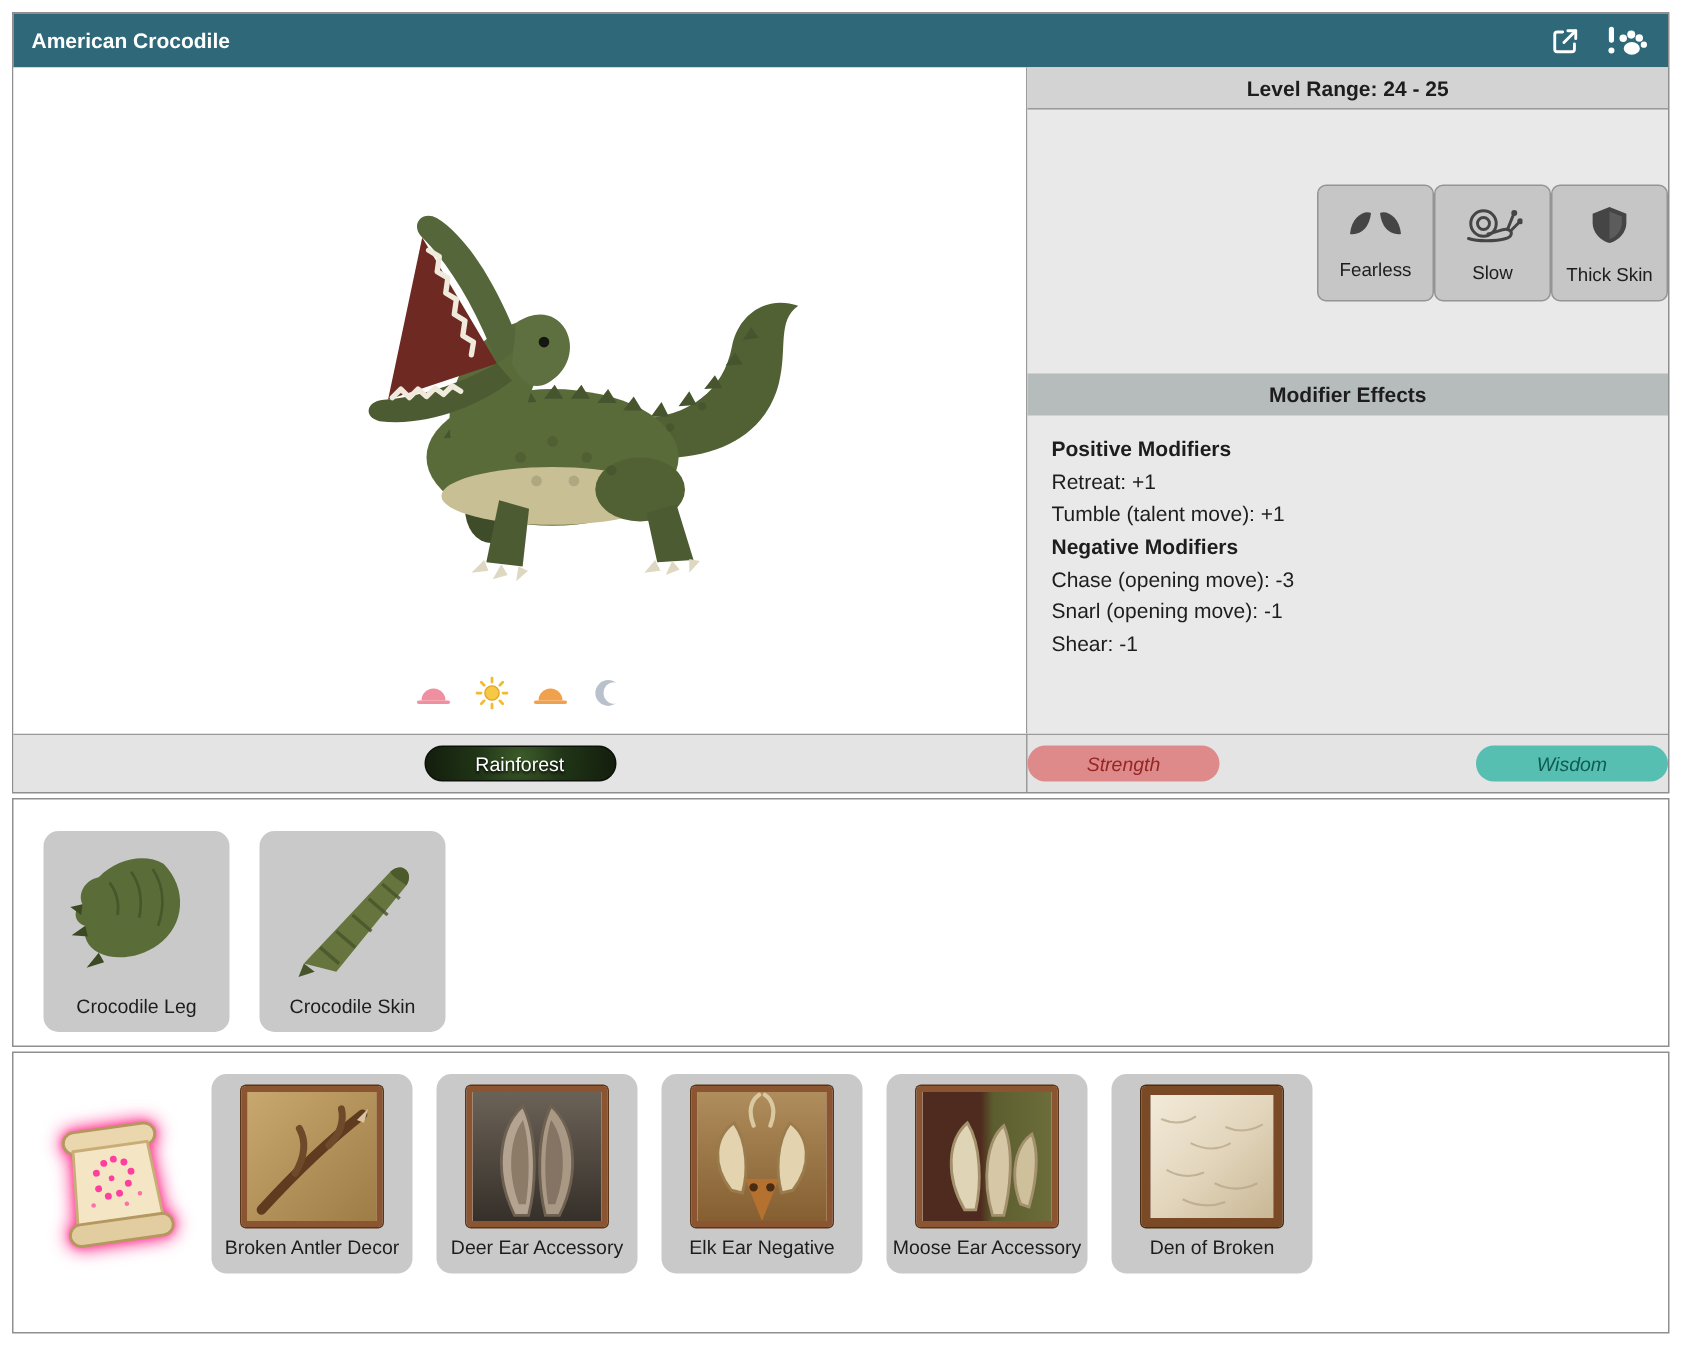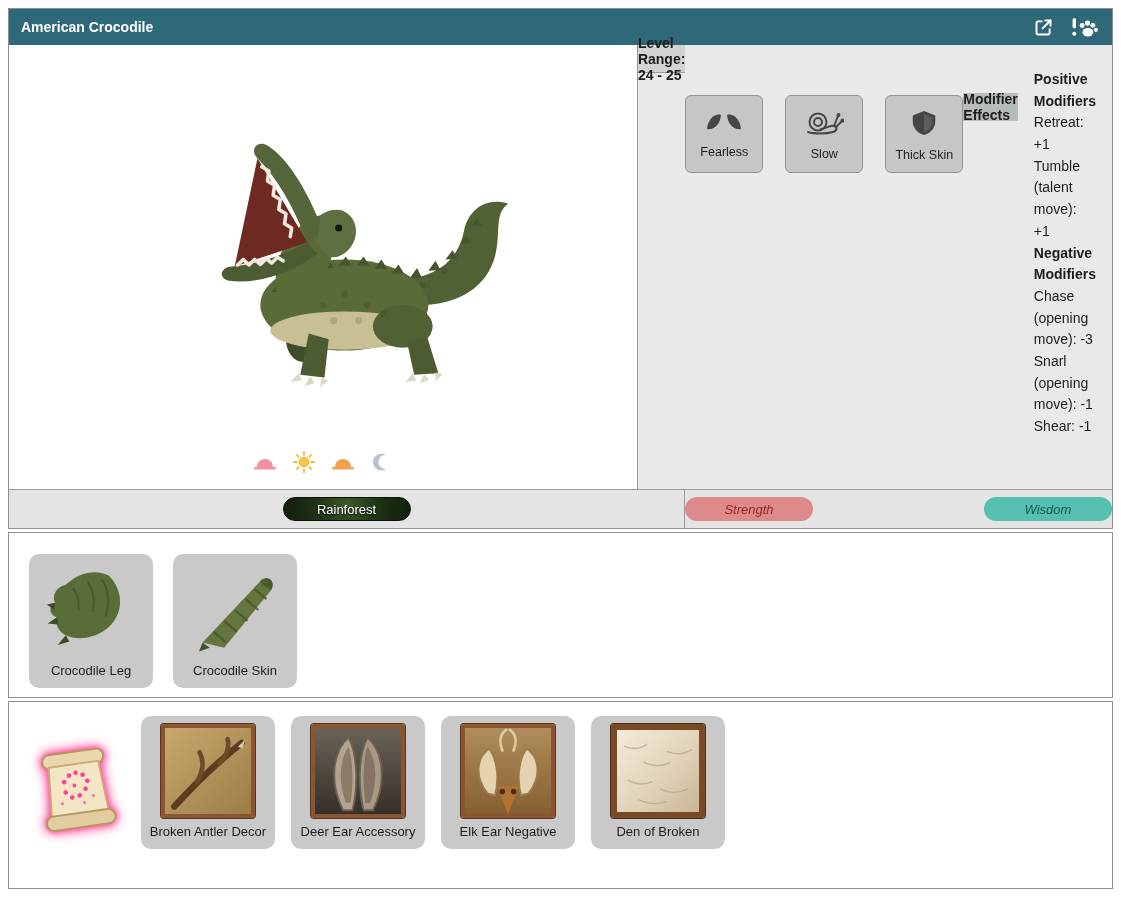--- a/index.html
+++ b/index.html
@@ -23,39 +23,39 @@
 
   .main-row { display: flex; height: 444px; }
   .left-panel {
     width: 676px; border-right: 1px solid #9a9a9a; background: #fff;
     display: flex; flex-direction: column; align-items: center;
   }
   .croc-wrap { flex: 1; display: flex; align-items: center; justify-content: center; }
   .time-row { display: flex; gap: 16px; margin-bottom: 16px; align-items: center; }
   .time-icon { display: inline-flex; }
 
-  .right-panel { flex: 1; background: #e9e9e9; display: flex; flex-direction: row; }
+  .right-panel { flex: 1; background: #e9e9e9; display: flex; flex-direction: column; }
   .level-bar {
     height: 28px; background: #d3d3d3; border-bottom: 1px solid #9a9a9a;
     display: flex; align-items: center; justify-content: center;
     font-weight: bold; font-size: 14px; color: #1d1d1d;
   }
-  .mod-row { display: flex; justify-content: space-between; gap: 22px; margin-top: 50px; }
+  .mod-row { display: flex; justify-content: flex-end; margin-top: 50px; }
   .mod-btn {
     width: 78px; height: 78px; background: #c6c6c6; border: 1px solid #949494;
     border-radius: 6px; display: flex; flex-direction: column; align-items: center;
     justify-content: center; gap: 5px; cursor: pointer;
   }
   .mod-label { font-size: 12.5px; color: #1d1d1d; white-space: nowrap; }
   .effects-bar {
     margin-top: 48px; height: 28px; background: #b6bbbb;
     display: flex; align-items: center; justify-content: center;
     font-weight: bold; font-size: 14px; color: #1d1d1d;
   }
-  .effects-body { padding: 24px 16px; font-size: 14px; color: #1d1d1d; line-height: 1.55; }
+  .effects-body { padding: 12px 16px; font-size: 14px; color: #1d1d1d; line-height: 1.55; }
   .effects-hdr { font-weight: bold; }
 
   .biome-row { display: flex; height: 39px; border-top: 1px solid #9a9a9a; background: #e4e4e4; }
   .biome-left { width: 676px; border-right: 1px solid #9a9a9a; display: flex; align-items: center; justify-content: center; }
   .biome-right { flex: 1; display: flex; align-items: center; justify-content: space-between; gap: 18px; font-style: italic; }
 
   .pill {
     height: 24px; min-width: 128px; border-radius: 12px; padding: 0 12px;
     display: flex; align-items: center; justify-content: center;
     font-size: 13px; cursor: pointer;
@@ -388,20 +388,39 @@
           <path d="M24 70 C10 52 12 32 26 22 C36 36 36 58 32 72 Z" fill="#e3d3ae" stroke="#9a7c4c" stroke-width="2"></path>
           <path d="M68 70 C82 52 80 32 66 22 C56 36 56 58 60 72 Z" fill="#e3d3ae" stroke="#9a7c4c" stroke-width="2"></path>
           <path d="M34 62 L58 62 L46 92 Z" fill="#b5712f"></path>
           <circle cx="40" cy="68" r="3" fill="#4a2c12"></circle>
           <circle cx="52" cy="68" r="3" fill="#4a2c12"></circle>
         </svg>
       </span>
       <span class="craft-label">Elk Ear Negative</span>
     </div>
 
+    <div class="craft-card">
+      <span class="frame">
+        <svg width="86" height="86" viewBox="0 0 92 92">
+          <defs>
+            <linearGradient id="bgMoose" x1="0" y1="0" x2="1" y2="0">
+              <stop offset="0" stop-color="#4f2a1e"></stop>
+                <stop offset="0.45" stop-color="#4f2a1e"></stop>
+              <stop offset="0.55" stop-color="#5c5e30"></stop>
+                <stop offset="1" stop-color="#6b6d3a"></stop>
+            </linearGradient>
+          </defs>
+          <rect width="92" height="92" fill="url(#bgMoose)"></rect>
+          <path d="M30 84 C16 60 18 34 32 22 C42 38 42 66 38 84 Z" fill="#e0d4b6" stroke="#a3906c" stroke-width="2"></path>
+          <path d="M50 88 C42 62 46 34 58 24 C66 42 62 72 58 88 Z" fill="#d6c8a6" stroke="#a3906c" stroke-width="2"></path>
+          <path d="M70 80 C62 60 66 38 78 30 C84 46 80 68 76 82 Z" fill="#cfc09c" stroke="#a3906c" stroke-width="2"></path>
+        </svg>
+      </span>
+      <span class="craft-label">Moose Ear Accessory</span>
+    </div>
 
     <div class="craft-card">
       <span class="frame thick">
         <svg width="82" height="82" viewBox="0 0 92 92">
           <defs>
             <linearGradient id="bgPelt" x1="0" y1="0" x2="1" y2="1">
               <stop offset="0" stop-color="#f2ead9"></stop>
                 <stop offset="0.5" stop-color="#e3d6bd"></stop>
                 <stop offset="1" stop-color="#c9b795"></stop>
             </linearGradient>

